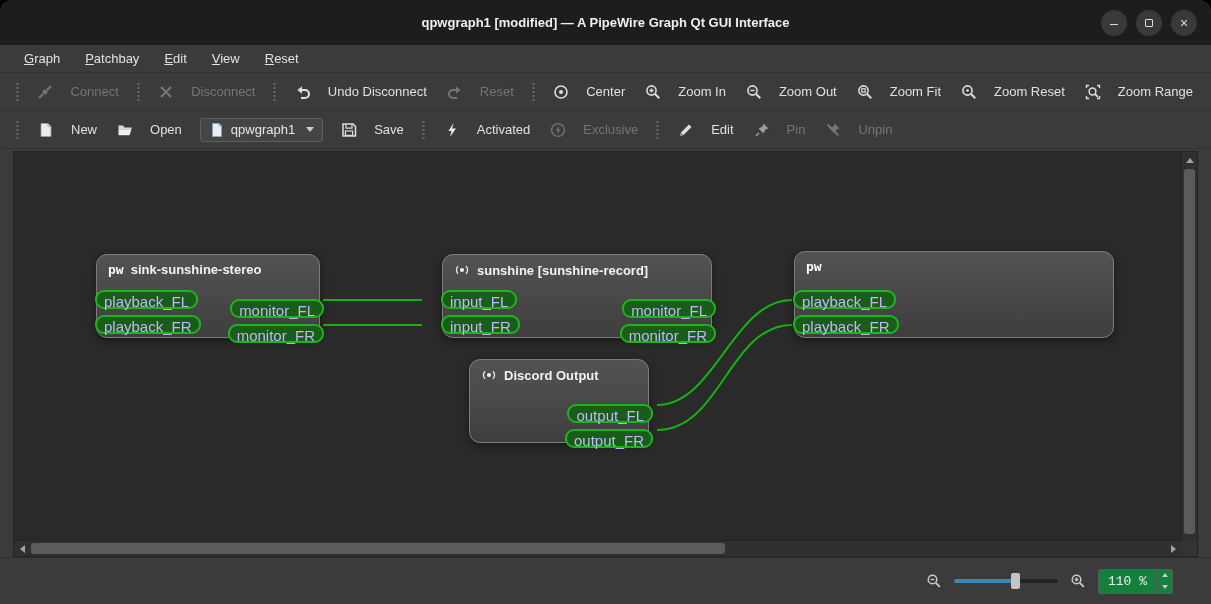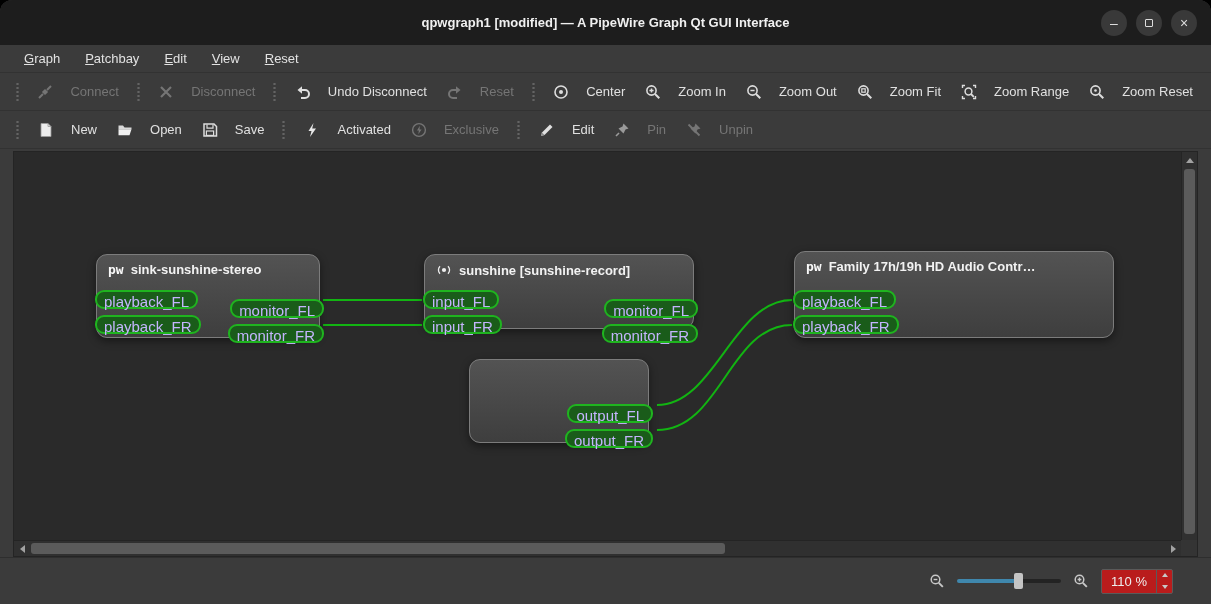--- a/index.html
+++ b/index.html
@@ -38,41 +38,41 @@
   .node { position:absolute; background:linear-gradient(180deg,#535353,#3e3e3e); border:1px solid #7c7c7c; border-radius:11px; box-shadow:0 3px 9px rgba(0,0,0,.45); }
   .node-header { display:flex; align-items:center; gap:7px; padding:7px 11px; color:#f2f2f2; font-weight:bold; font-size:13px; white-space:nowrap; overflow:hidden; }
   .pw-glyph { font-weight:bold; font-size:13px; color:#fafafa; font-family:"DejaVu Sans Mono", monospace; }
   .node-title { overflow:hidden; text-overflow:ellipsis; }
   .port { position:absolute; height:19px; line-height:19px; padding:0 7px; background:#1a5c1a; border:2px solid #1fb41f; border-radius:9px; color:#c4b5fd; font-size:15px; white-space:nowrap; }
   .port.in { left:-2px; }
   .port.out { right:-5px;margin-top:9px; }
   .r1 { top:35px; } .r2 { top:60px; }
   .r1b { top:38px; } .r2b { top:63px; }
   .n1 { left:82px; top:102px; width:224px; height:84px; }
-  .n2 { left:410px; top:102px; width:270px; height:75px; }
+  .n2 { left:428px; top:102px; width:270px; height:84px; }
   .n3 { left:780px; top:99px; width:320px; height:87px; }
   .n4 { left:455px; top:207px; width:180px; height:84px; }
 
   
   .vscroll { position:absolute; right:0; top:0; bottom:16px; width:16px; background:#303030; border-left:1px solid #242424; }
   .hscroll { position:absolute; left:0; right:16px; bottom:0; height:16px; background:#303030; border-top:1px solid #242424; }
   .corner { position:absolute; right:0; bottom:0; width:16px; height:16px; background:#343434; }
   .vthumb { position:absolute; left:2px; right:2px; top:17px; bottom:6px; background:#5b5b5b; border-radius:3px; }
   .hthumb { position:absolute; top:2px; bottom:2px; left:17px; width:694px; background:#5b5b5b; border-radius:3px; }
   .sb-btn { position:absolute; width:16px; height:16px; display:flex; align-items:center; justify-content:center; }
   .tri-up { width:0; height:0; border-left:4px solid transparent; border-right:4px solid transparent; border-bottom:5px solid #a2a2a2; }
   .tri-left { width:0; height:0; border-top:4px solid transparent; border-bottom:4px solid transparent; border-right:5px solid #a2a2a2; }
   .tri-right { width:0; height:0; border-top:4px solid transparent; border-bottom:4px solid transparent; border-left:5px solid #a2a2a2; }
 
   
   .statusbar { flex:1; background:#3b3b3b; display:flex; align-items:center; justify-content:flex-end; padding-right:38px; gap:12px; border-top:1px solid #2e2e2e; }
   .slider { position:relative; width:104px; height:18px; }
   .slider-track { position:absolute; top:7px; left:0; right:0; height:4px; border-radius:2px; background:linear-gradient(90deg, #3f87ad 0 55%, #232323 55% 100%); }
   .slider-handle { position:absolute; left:55%; top:1px; width:9px; height:16px; background:#c4c4c4; border-radius:2px; }
-  .spinbox { display:flex; align-items:stretch; background:#b91c1c; border:1px solid #5a5a5a; border-radius:2px; height:25px; }
+  .spinbox { display:flex; align-items:stretch; background:#15803d; border:1px solid #5a5a5a; border-radius:2px; height:25px;font-family:Liberation Mono, monospace; }
   .spin-value { padding:0 9px; color:#eeeeee; font-size:13px; display:flex; align-items:center; }
   .spin-arrows { display:flex; flex-direction:column; border-left:1px solid #5a5a5a; width:16px; }
   .spin-btn { flex:1; display:flex; align-items:center; justify-content:center; }
   .spin-btn .t-up { width:0;height:0;border-left:3.5px solid transparent;border-right:3.5px solid transparent;border-bottom:4.5px solid #c8c8c8; }
   .spin-btn .t-down { width:0;height:0;border-left:3.5px solid transparent;border-right:3.5px solid transparent;border-top:4.5px solid #c8c8c8; }
 </style>
 </head>
 <body>
 
 <div class="window">
@@ -175,37 +175,37 @@
             <circle cx="6.5" cy="6.5" r="4.6" fill="none" stroke="#dddddd" stroke-width="1.6"></circle>
             <rect x="4.8" y="4.8" width="3.4" height="3.4" fill="none" stroke="#dddddd" stroke-width="1.2"></rect>
             <path d="M10 10 L14.3 14.3" stroke="#dddddd" stroke-width="2"></path>
           </svg>
         </span>
       <span>Zoom Fit</span>
     </div>
     <div class="tb-btn">
       <span class="ic">
           <svg viewBox="0 0 16 16">
+            <circle cx="6.5" cy="6.5" r="4.6" fill="none" stroke="#dddddd" stroke-width="1.6"></circle>
+            <circle cx="6.5" cy="6.5" r="1.3" fill="#dddddd"></circle>
+            <path d="M10 10 L14.3 14.3" stroke="#dddddd" stroke-width="2"></path>
+          </svg>
+        </span>
+      <span>Zoom Reset</span>
+    </div>
+    <div class="tb-btn">
+      <span class="ic">
+          <svg viewBox="0 0 16 16">
             <path d="M1.5 4 V1.5 H4 M12 1.5 h2.5 V4 M14.5 12 v2.5 H12 M4 14.5 H1.5 V12" fill="none" stroke="#dddddd" stroke-width="1.4"></path>
             <circle cx="7.5" cy="7.5" r="3.4" fill="none" stroke="#dddddd" stroke-width="1.5"></circle>
             <path d="M10 10 L12.8 12.8" stroke="#dddddd" stroke-width="1.8"></path>
           </svg>
         </span>
       <span>Zoom Range</span>
     </div>
-    <div class="tb-btn">
-      <span class="ic">
-          <svg viewBox="0 0 16 16">
-            <circle cx="6.5" cy="6.5" r="4.6" fill="none" stroke="#dddddd" stroke-width="1.6"></circle>
-            <circle cx="6.5" cy="6.5" r="1.3" fill="#dddddd"></circle>
-            <path d="M10 10 L14.3 14.3" stroke="#dddddd" stroke-width="2"></path>
-          </svg>
-        </span>
-      <span>Zoom Reset</span>
-    </div>
   </div>
 
   <div class="toolbar">
     <div class="tb-handle"></div>
     <div class="tb-btn">
       <span class="ic">
           <svg viewBox="0 0 16 16">
             <path d="M3 1.5 h7 l3 3 V14.5 H3 z" fill="#ececec" stroke="#9a9a9a" stroke-width="0.8"></path>
             <path d="M10 1.5 v3 h3" fill="none" stroke="#9a9a9a" stroke-width="0.8"></path>
           </svg>
@@ -213,20 +213,30 @@
       <span>New</span>
     </div>
     <div class="tb-btn">
       <span class="ic">
           <svg viewBox="0 0 16 16">
             <path d="M1.5 3.5 h4.5 l1.5 2 h7 v1.8 H1.5 z" fill="#d9d9d9"></path>
             <path d="M1.5 7.3 h13 l-2 6 h-11 z" fill="#f0f0f0"></path>
           </svg>
         </span>
       <span>Open</span>
+    </div>
+    <div class="combo">
+      <span class="ic">
+          <svg viewBox="0 0 16 16">
+            <path d="M3.5 1.5 h6.5 l2.5 2.5 V14.5 H3.5 z" fill="#e8eef4" stroke="#8fa3b5" stroke-width="0.8"></path>
+            <path d="M10 1.5 v2.5 h2.5" fill="none" stroke="#8fa3b5" stroke-width="0.8"></path>
+          </svg>
+        </span>
+      <span>qpwgraph1</span>
+      <span class="combo-arrow"></span>
     </div>
     <div class="tb-btn">
       <span class="ic">
           <svg viewBox="0 0 16 16">
             <path d="M2 2 h10 l2.5 2.5 V14 H2 z" fill="none" stroke="#dddddd" stroke-width="1.5"></path>
             <path d="M5 2.6 v3.6 h6 V2.6" fill="none" stroke="#dddddd" stroke-width="1.2"></path>
             <rect x="4.4" y="9" width="7.2" height="4.4" fill="none" stroke="#dddddd" stroke-width="1.2"></rect>
           </svg>
         </span>
       <span>Save</span>
@@ -312,27 +322,35 @@
         </div>
         <div class="port in r1">input_FL</div>
         <div class="port in r2">input_FR</div>
         <div class="port out r1">monitor_FL</div>
         <div class="port out r2">monitor_FR</div>
       </div>
 
       <div class="node n3">
         <div class="node-header">
           <span class="pw-glyph">pw</span>
-          <span class="node-title">Family 17h/19h HD Audio Contr…</span>
         </div>
         <div class="port in r1b">playback_FL</div>
         <div class="port in r2b">playback_FR</div>
       </div>
 
       <div class="node n4">
+        <div class="node-header">
+          <span class="ic">
+              <svg viewBox="0 0 16 16">
+                <circle cx="8" cy="8" r="2.1" fill="#eeeeee"></circle>
+                <path d="M4 4.2 a5.4 5.4 0 0 0 0 7.6 M12 4.2 a5.4 5.4 0 0 1 0 7.6" fill="none" stroke="#eeeeee" stroke-width="1.3"></path>
+              </svg>
+            </span>
+          <span class="node-title">Discord Output</span>
+        </div>
         <div class="port out r1">output_FL</div>
         <div class="port out r2">output_FR</div>
       </div>
 
     </div>
 
     <div class="vscroll">
       <div class="sb-btn" style="top:0;">
           <span class="tri-up"></span>
         </div>

